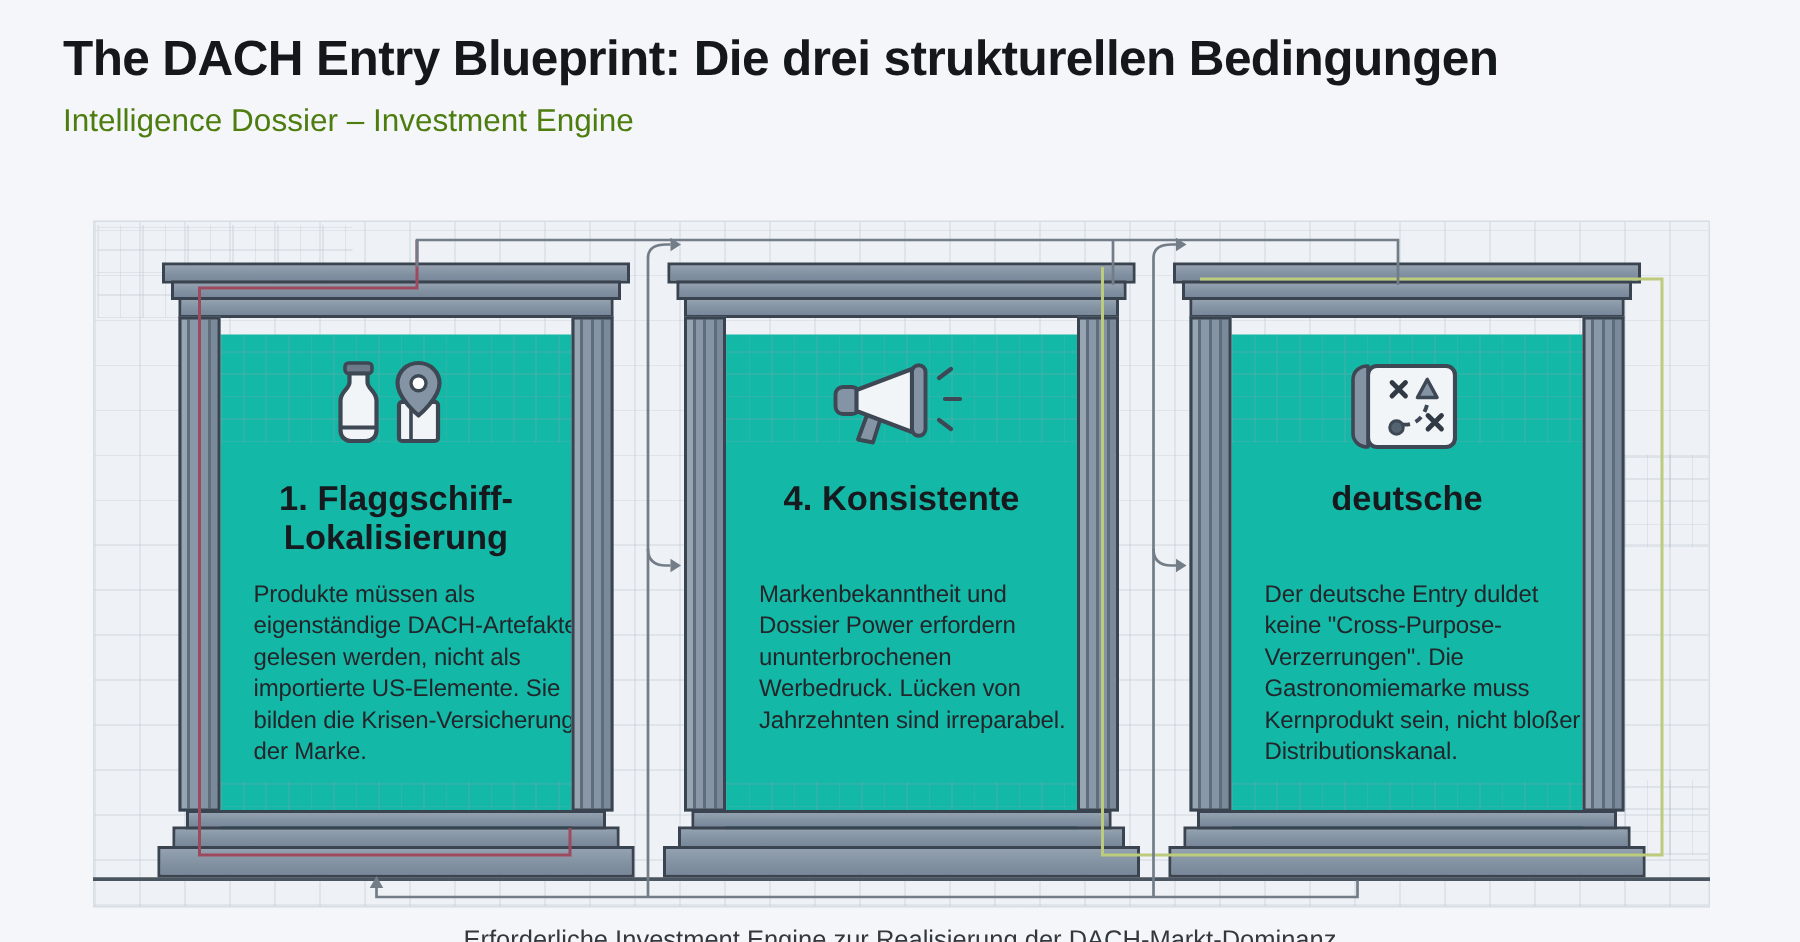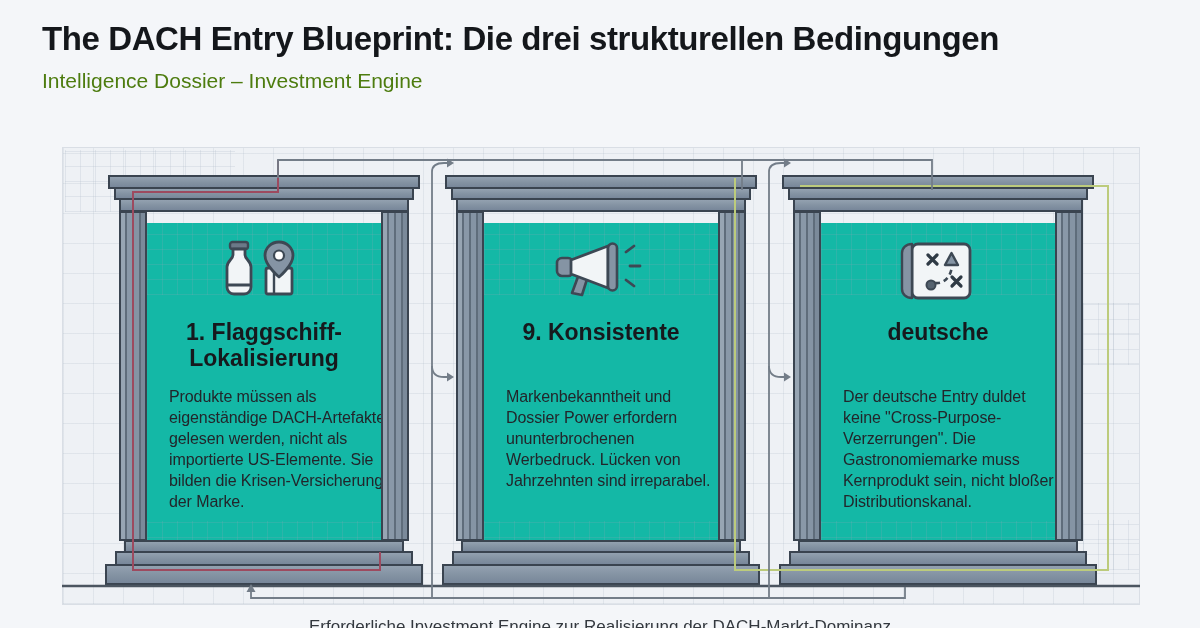--- a/index.html
+++ b/index.html
@@ -135,21 +135,21 @@
     <div class="icon-wrap">
       <svg width="92" height="58" viewBox="0 0 92 58">
         <path d="M24 32 l9 2 -6 19 -10 -2 z" fill="#8594a4" stroke="#3d4854" stroke-width="2.6" stroke-linejoin="round"></path>
         <rect x="2" y="16" width="16" height="18" rx="5" fill="#8594a4" stroke="#3d4854" stroke-width="2.6"></rect>
         <path d="M16 18 L53 4 v42 L16 32 z" fill="#f2f5f7" stroke="#3d4854" stroke-width="2.8" stroke-linejoin="round"></path>
         <rect x="53" y="1.5" width="9" height="47" rx="4.5" fill="#8594a4" stroke="#3d4854" stroke-width="2.6"></rect>
         <path d="M71 10 l8 -6 M75 24 h10 M71 38 l8 6" stroke="#3d4854" stroke-width="2.8" stroke-linecap="round" fill="none"></path>
       </svg>
     </div>
     <div class="heading">
-      <div>9. Konsistente</div>
+      <div>4. Konsistente</div>
     </div>
     <div class="body-text">Markenbekanntheit und Dossier Power erfordern ununterbrochenen Werbedruck. Lücken von Jahrzehnten sind irreparabel.</div>
   </div>
   <div class="column col-left"></div>
   <div class="column col-right"></div>
   <div class="bar base-1"></div>
   <div class="bar base-2"></div>
   <div class="bar base-3"></div>
 </div>
 

